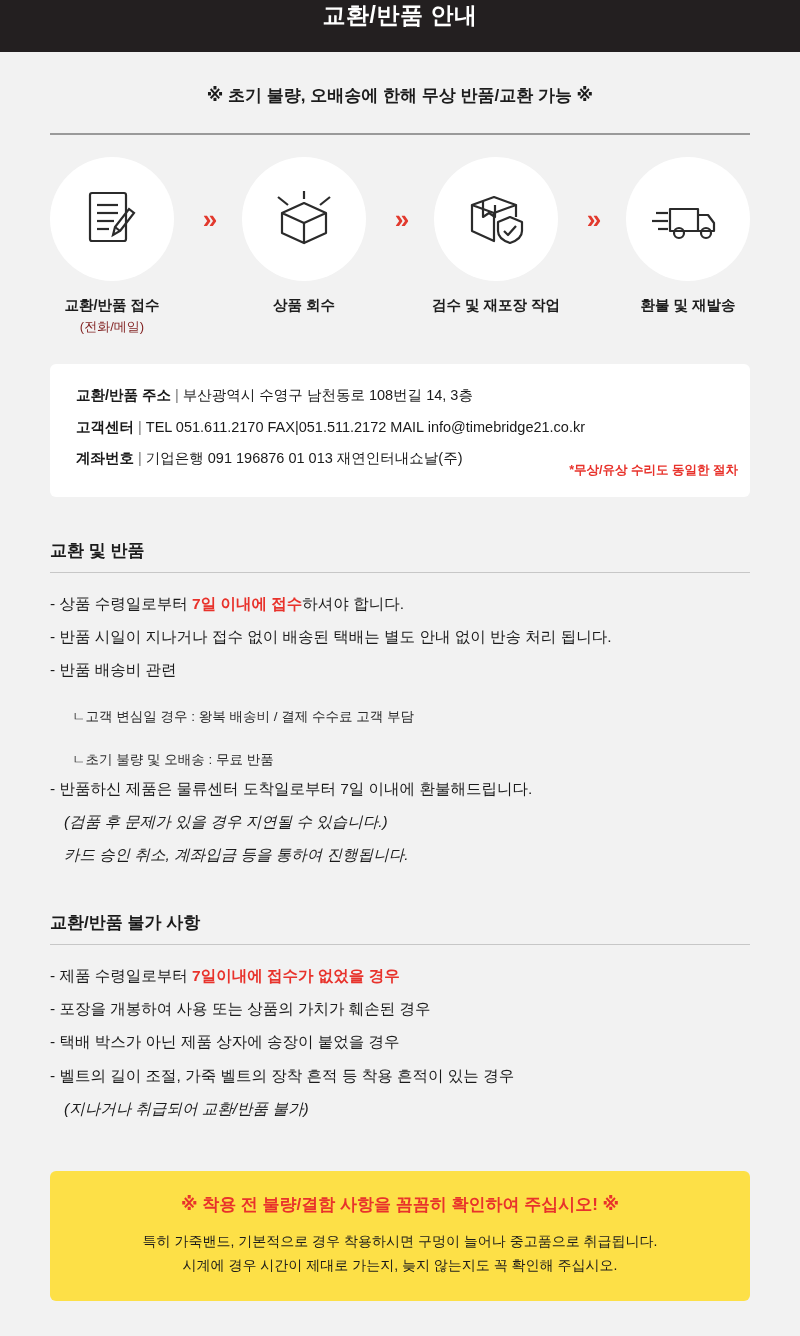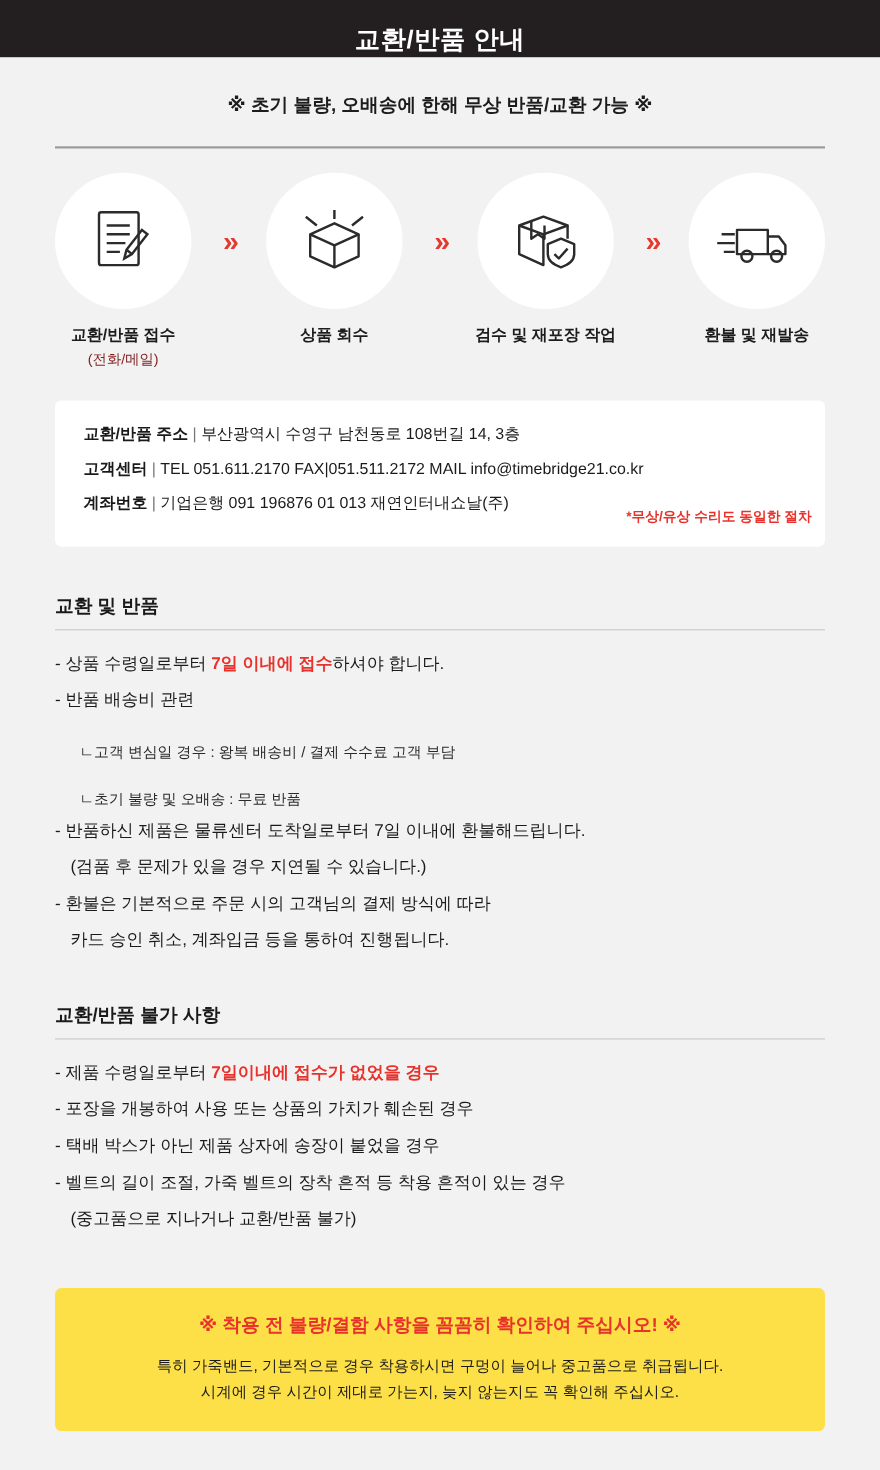--- a/index.html
+++ b/index.html
@@ -13,21 +13,21 @@
     -webkit-font-smoothing: antialiased;
   }
   .page { width: 800px; min-height:1336px; background:#f2f2f2; position:relative; }
 
   
   .header {
     height: 52px;
     background: #231f20;
     color: #ffffff;
     display: flex;
-    align-items: flex-end;
+    align-items: flex-start;
     justify-content: center;
   }
   .header-title {
     font-size: 23px;
     font-weight: bold;
     letter-spacing: .5px;
   }
 
   
   .notice {
@@ -133,21 +133,21 @@
     height: 1px;
     background: #c7c7c7;
     margin-bottom: 14px;
   }
   .line {
     font-size: 15.5px;
     color:#1a1a1a;
     line-height: 1.62;
     padding: 4px 0;
   }
-  .line.indent { padding-left: 14px; }
+  .line.indent { padding-left: 14px; font-style: italic; }
   .sub {
     font-size: 13.5px;
     color:#2a2a2a;
     padding-left: 22px;
     line-height: 1.7;
     margin-top: 20px;
   }
   .em-red { color:#e8322b; font-weight:bold; }
 
   
@@ -285,40 +285,40 @@
     <div class="card-note">*무상/유상 수리도 동일한 절차</div>
   </div>
 
   <div class="section first">
     <div class="section-title">교환 및 반품</div>
     <div class="rule"></div>
 
     <div class="line">
       <span>- 상품 수령일로부터 </span><span class="em-red">7일 이내에 접수</span><span>하셔야 합니다.</span>
     </div>
+    <div class="line">- 반품 시일이 지나거나 접수 없이 배송된 택배는 별도 안내 없이 반송 처리 됩니다.</div>
     <div class="line">- 반품 배송비 관련</div>
     <div class="sub">ㄴ고객 변심일 경우 : 왕복 배송비 / 결제 수수료 고객 부담</div>
     <div class="sub">ㄴ초기 불량 및 오배송 : 무료 반품</div>
     <div class="line">- 반품하신 제품은 물류센터 도착일로부터 7일 이내에 환불해드립니다.</div>
     <div class="line indent">(검품 후 문제가 있을 경우 지연될 수 있습니다.)</div>
-    <div class="line">- 환불은 기본적으로 주문 시의 고객님의 결제 방식에 따라</div>
     <div class="line indent">카드 승인 취소, 계좌입금 등을 통하여 진행됩니다.</div>
   </div>
 
   <div class="section second">
     <div class="section-title">교환/반품 불가 사항</div>
     <div class="rule"></div>
 
     <div class="line">
       <span>- 제품 수령일로부터 </span><span class="em-red">7일이내에 접수가 없었을 경우</span>
     </div>
     <div class="line">- 포장을 개봉하여 사용 또는 상품의 가치가 훼손된 경우</div>
     <div class="line">- 택배 박스가 아닌 제품 상자에 송장이 붙었을 경우</div>
     <div class="line">- 벨트의 길이 조절, 가죽 벨트의 장착 흔적 등 착용 흔적이 있는 경우</div>
-    <div class="line indent">(중고품으로 지나거나 교환/반품 불가)</div>
+    <div class="line indent">(지나거나 취급되어 교환/반품 불가)</div>
   </div>
 
   <div class="caution">
     <div class="caution-title">※ 착용 전 불량/결함 사항을 꼼꼼히 확인하여 주십시오! ※</div>
     <div class="caution-line">특히 가죽밴드, 기본적으로 경우 착용하시면 구멍이 늘어나 중고품으로 취급됩니다.</div>
     <div class="caution-line">시계에 경우 시간이 제대로 가는지, 늦지 않는지도 꼭 확인해 주십시오.</div>
   </div>
 
   <div class="bottom-space"></div>
 </div>

